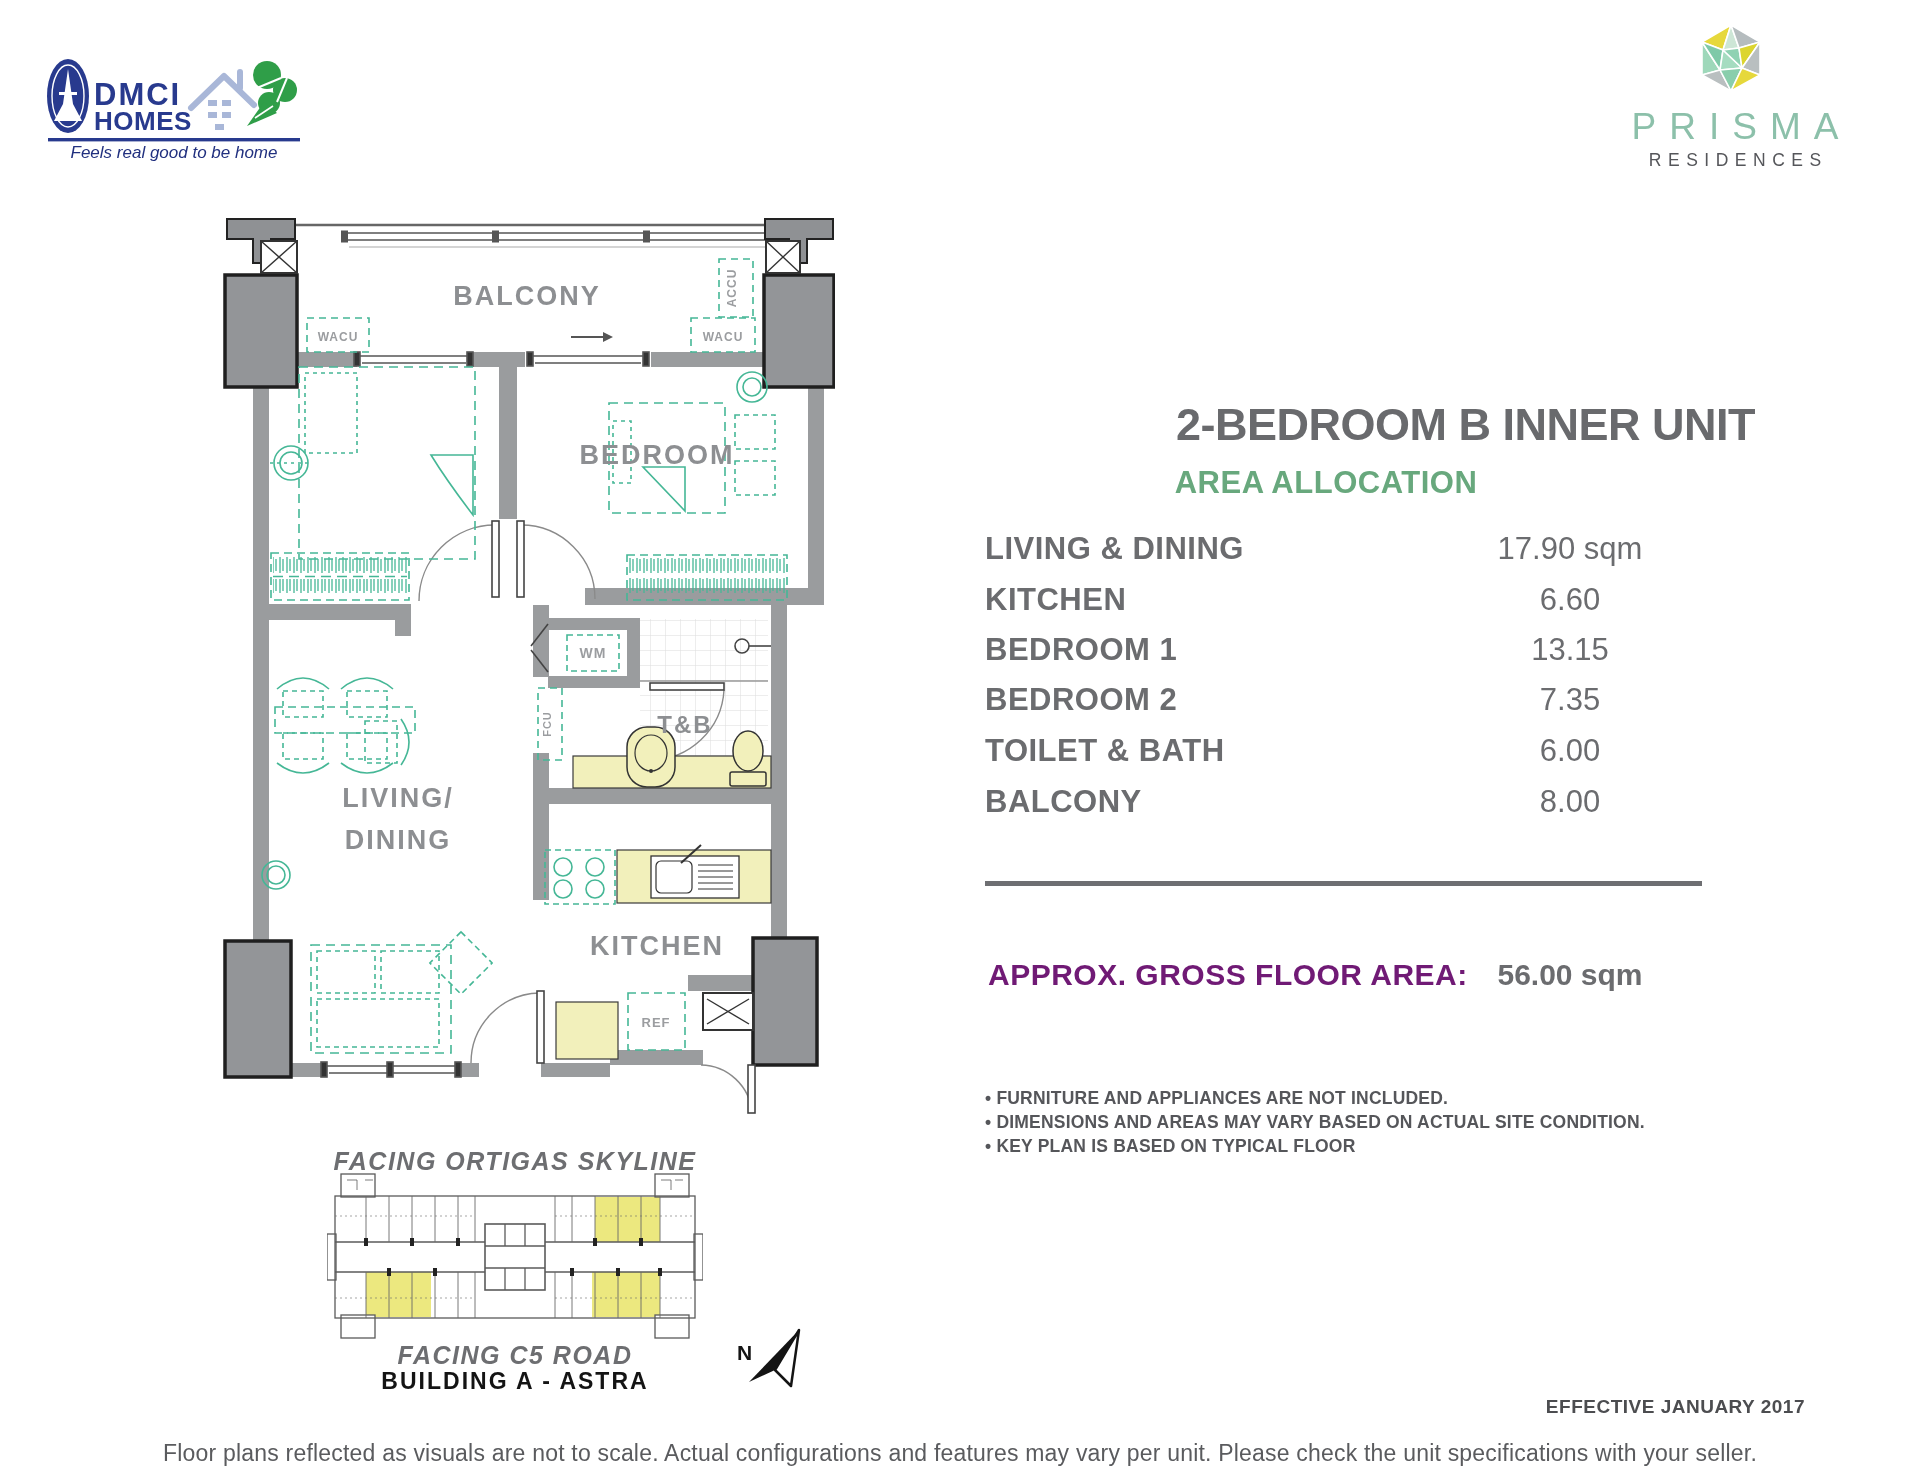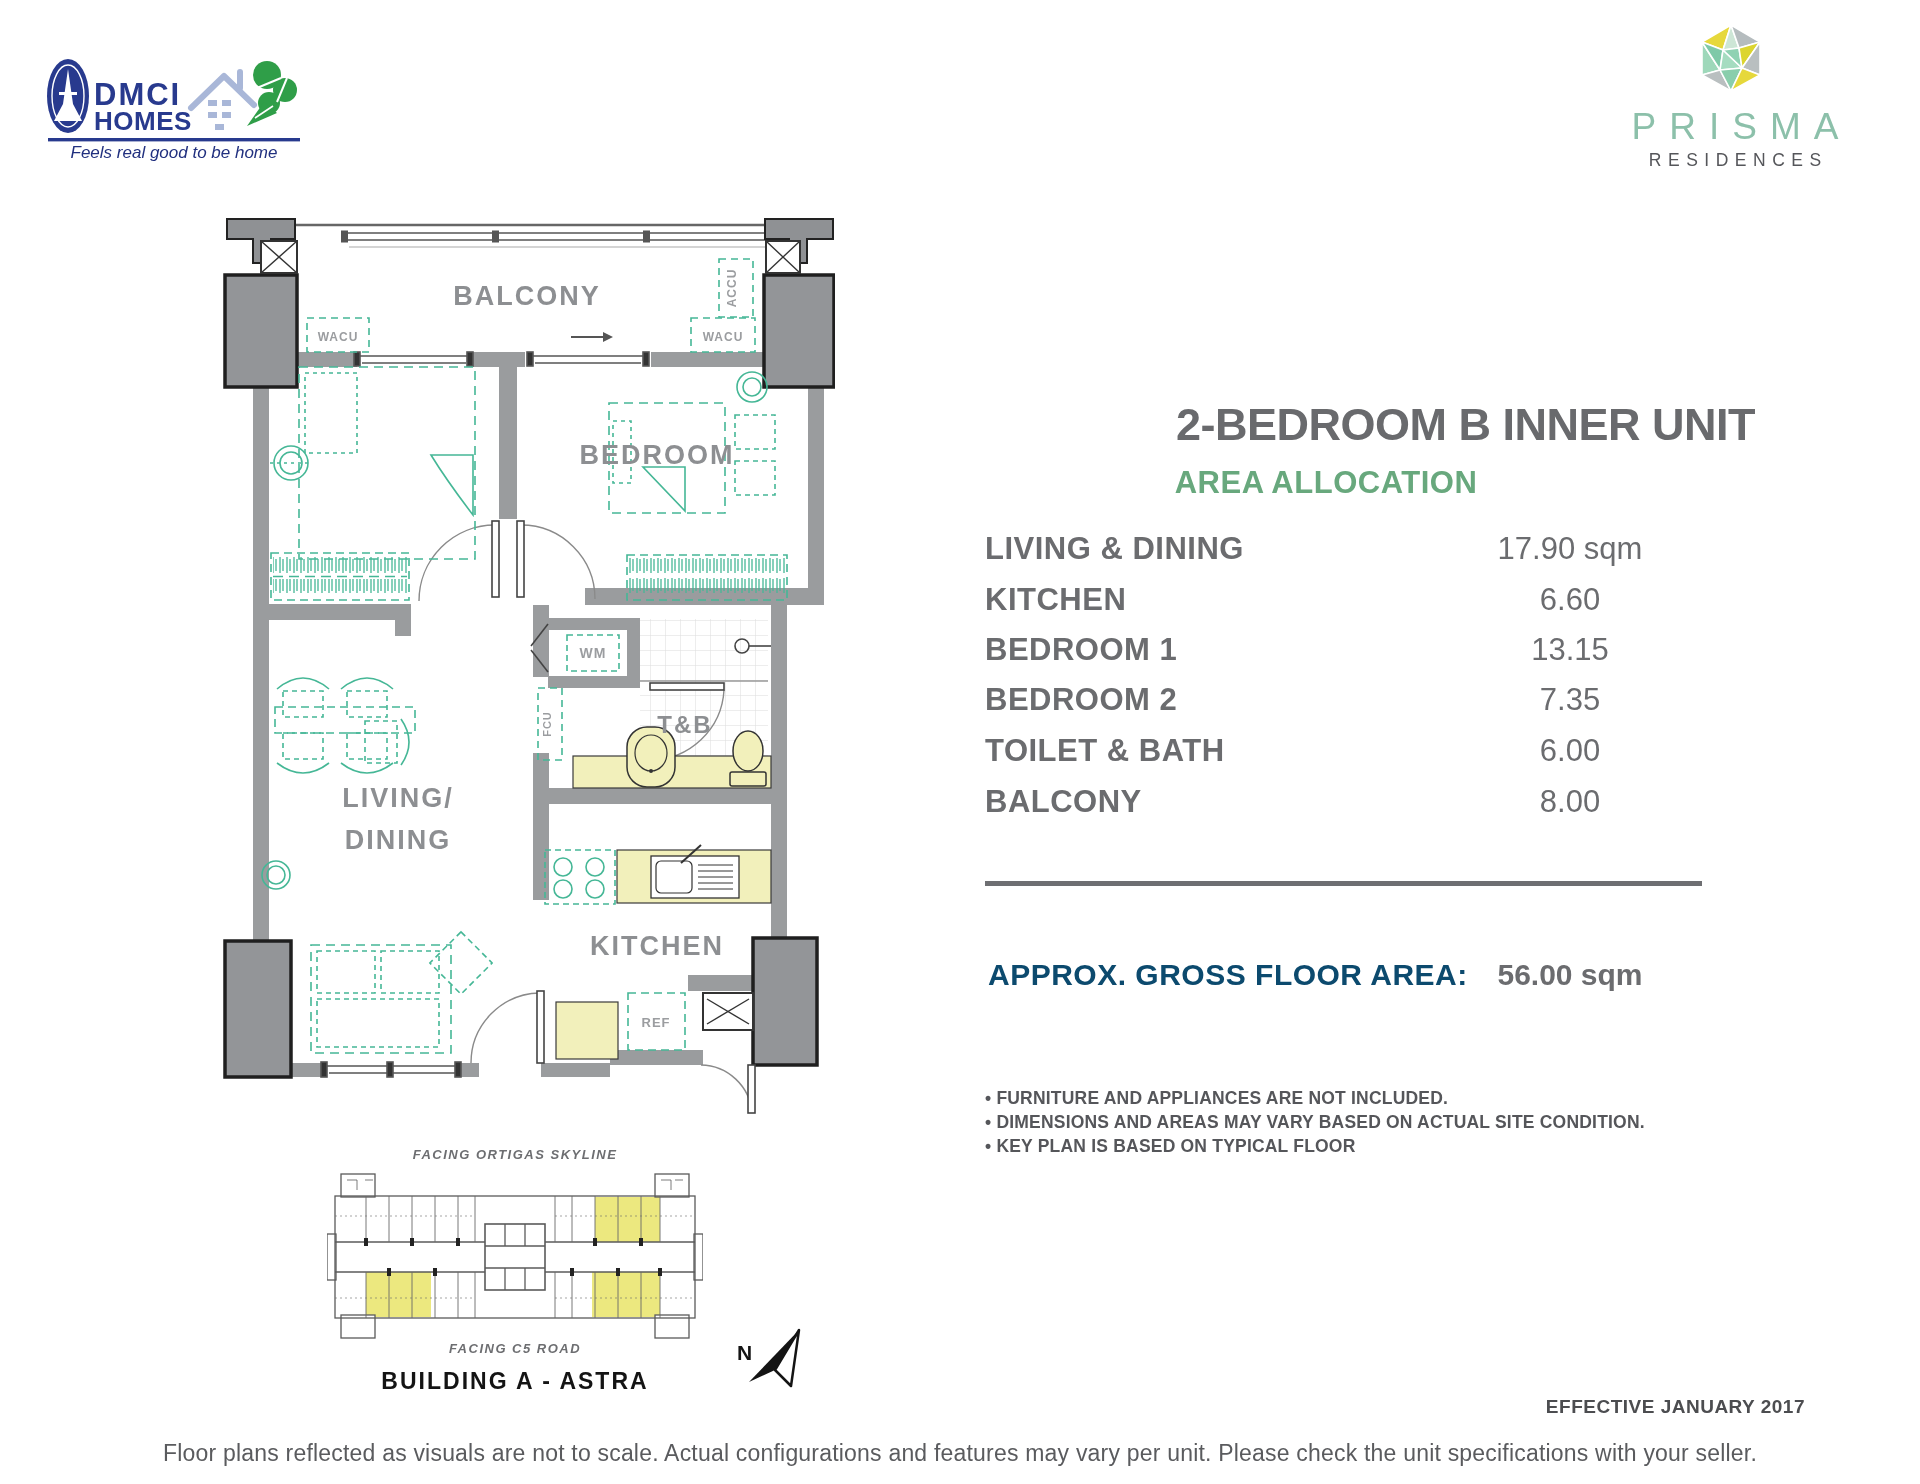--- a/index.html
+++ b/index.html
@@ -9,26 +9,26 @@
   
   .unit-title{left:1023px;top:399px;width:732px;text-align:right;font-size:45px;font-weight:bold;
               letter-spacing:-0.5px;color:#696a6d;white-space:nowrap;}
   .section-title{left:960px;top:465px;width:732px;text-align:center;font-size:31px;font-weight:bold;
               letter-spacing:0.5px;color:#68a87d;}
   .area-row{left:985px;width:717px;height:50px;line-height:50px;}
   .area-row .lbl{position:absolute;left:0;top:0;font-size:31px;font-weight:bold;color:#6b6c6f;letter-spacing:0.5px;}
   .area-row .val{position:absolute;left:455px;width:260px;top:0;text-align:center;font-size:31px;font-weight:normal;color:#6b6c6f;}
   .divider{left:985px;top:881px;width:717px;height:5px;background:#6e6f72;}
   .gross-row{left:985px;top:948px;width:717px;height:54px;line-height:54px;}
-  .gross-row .glbl{position:absolute;left:3px;top:0;font-size:30px;font-weight:bold;color:#0c4a6e;letter-spacing:0.5px;}
+  .gross-row .glbl{position:absolute;left:3px;top:0;font-size:30px;font-weight:bold;color:#701a75;letter-spacing:0.5px;}
   .gross-row .gval{position:absolute;left:455px;width:260px;top:0;text-align:center;font-size:30px;font-weight:bold;color:#6b6c6f;}
   .notes{left:985px;top:1086px;width:740px;font-size:17.5px;font-weight:bold;color:#55565a;line-height:24px;letter-spacing:0.2px;}
   .notes .nrow{white-space:nowrap;}
   
-  .kp-label{left:327px;width:376px;text-align:center;font-style:italic;font-weight:600;font-size:13px;
+  .kp-label{left:327px;width:376px;text-align:center;font-style:italic;font-weight:600;font-size:25px;
             color:#6d6e71;letter-spacing:1.5px;white-space:nowrap;}
   .kp-building{left:307px;top:1368px;width:416px;text-align:center;font-weight:bold;font-size:23px;
             color:#141414;letter-spacing:2px;white-space:nowrap;}
   
   .effective{right:157px;top:1396px;font-size:19px;font-weight:bold;color:#4c4d50;letter-spacing:0.5px;}
   .disclaimer{left:0;top:1428px;width:1920px;text-align:center;font-size:23px;color:#5a5b5e;letter-spacing:0.2px;margin-top:12px;}
   
   .prisma-name{left:1585px;top:106px;width:300px;text-align:center;font-size:37px;color:#8cc0aa;
                letter-spacing:13px;text-indent:13px;font-weight:400;}
   .prisma-sub{left:1585px;top:150px;width:300px;text-align:center;font-size:17.5px;color:#55565a;

